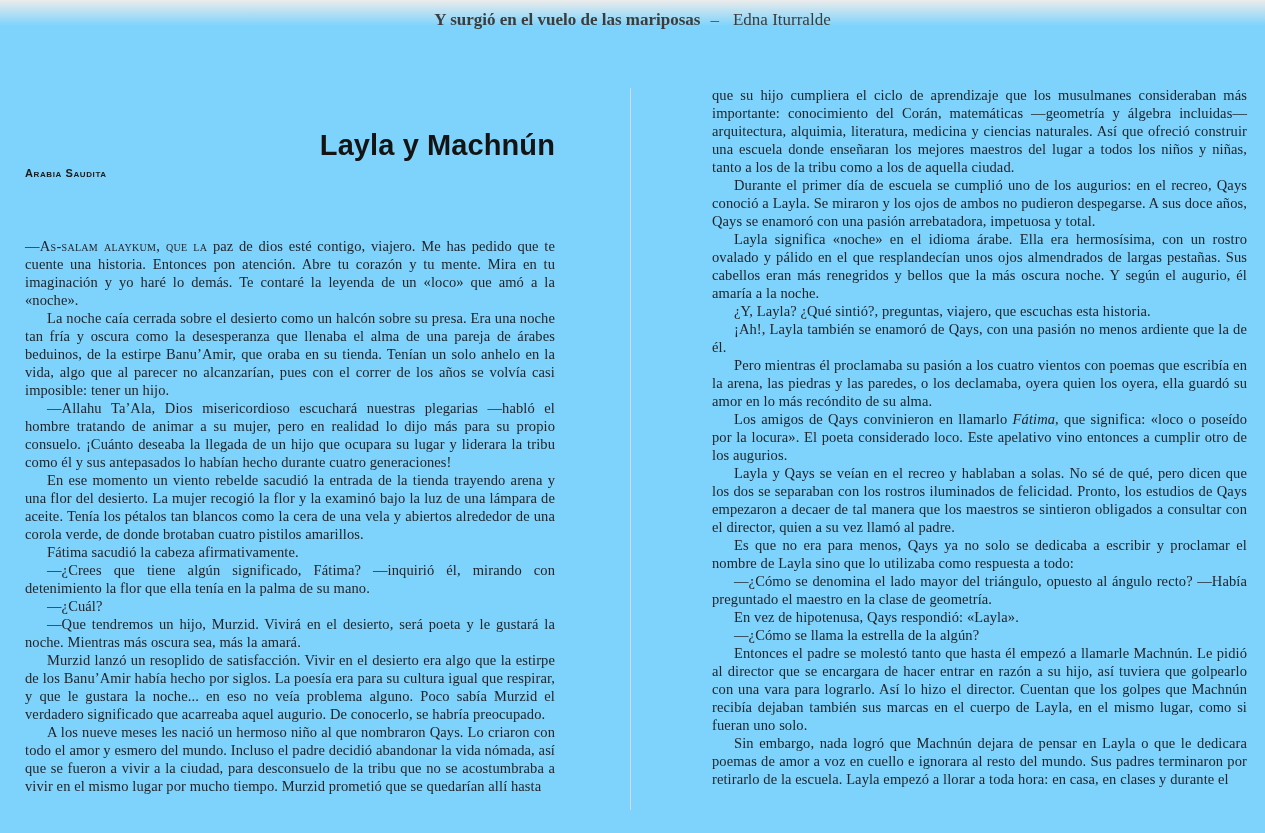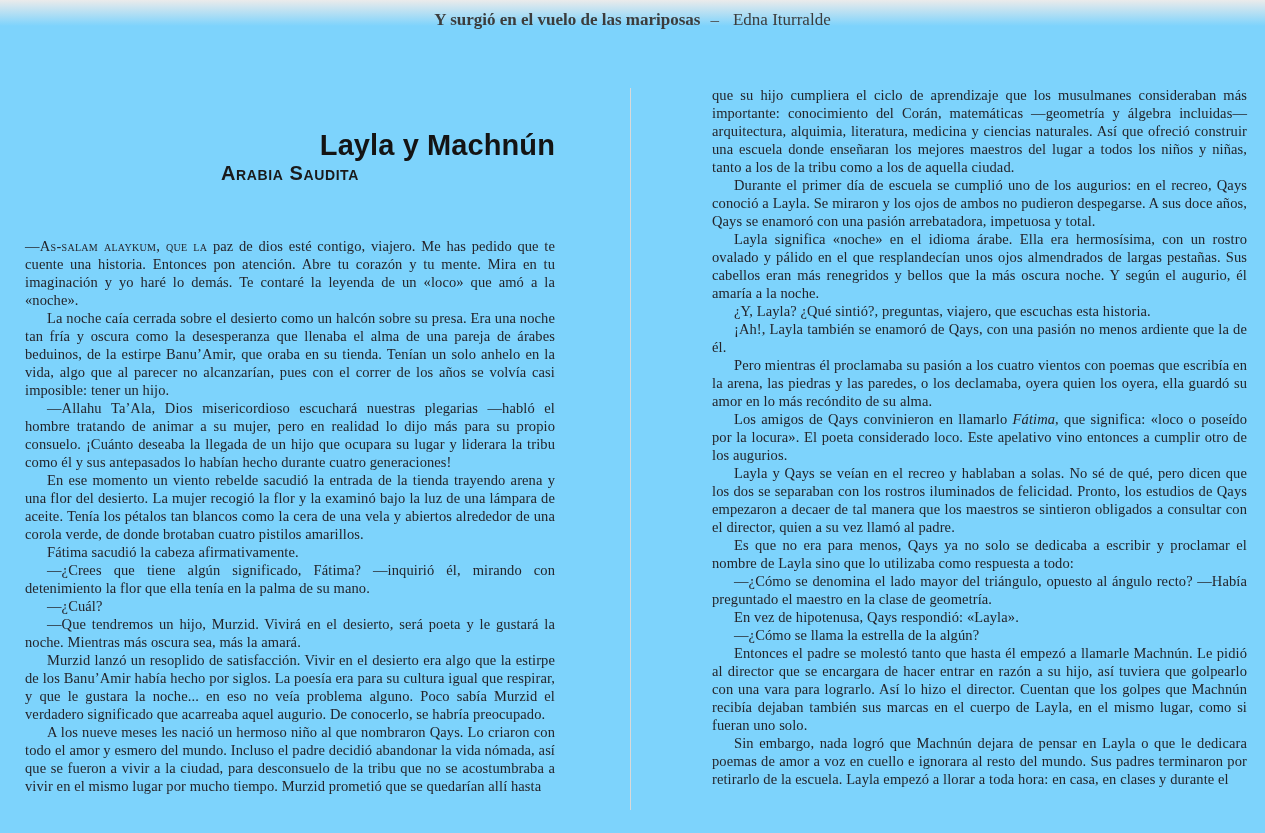--- a/index.html
+++ b/index.html
@@ -47,24 +47,24 @@
 
   .story-title {
     text-align: right;
     font-family: "Liberation Sans", sans-serif;
     font-weight: bold;
     font-size: 29px; line-height: 34px;
     color: #141414;
     text-indent: 0 !important;
   }
   .story-subtitle {
-    text-align: center;
+    text-align: left;
     font-family: "Liberation Sans", sans-serif;
     font-weight: bold;
-    font-size: 20px; line-height: 19px;
+    font-size: 11px; line-height: 19px;
     font-variant: small-caps;
     letter-spacing: 0.6px;
     color: #1a1a1a;
     margin-top: 2px !important;
     text-indent: 0 !important;
   }
   .story-body-left { margin-top: 54px; }
 
   .smallcaps { font-variant: small-caps; letter-spacing: 0.3px; }
   .it { font-style: italic; }

